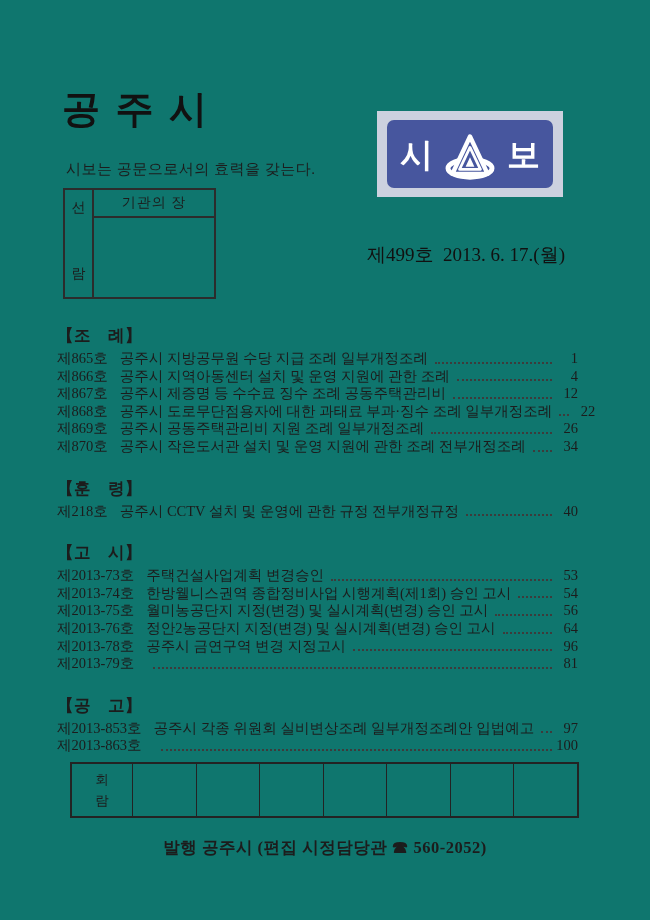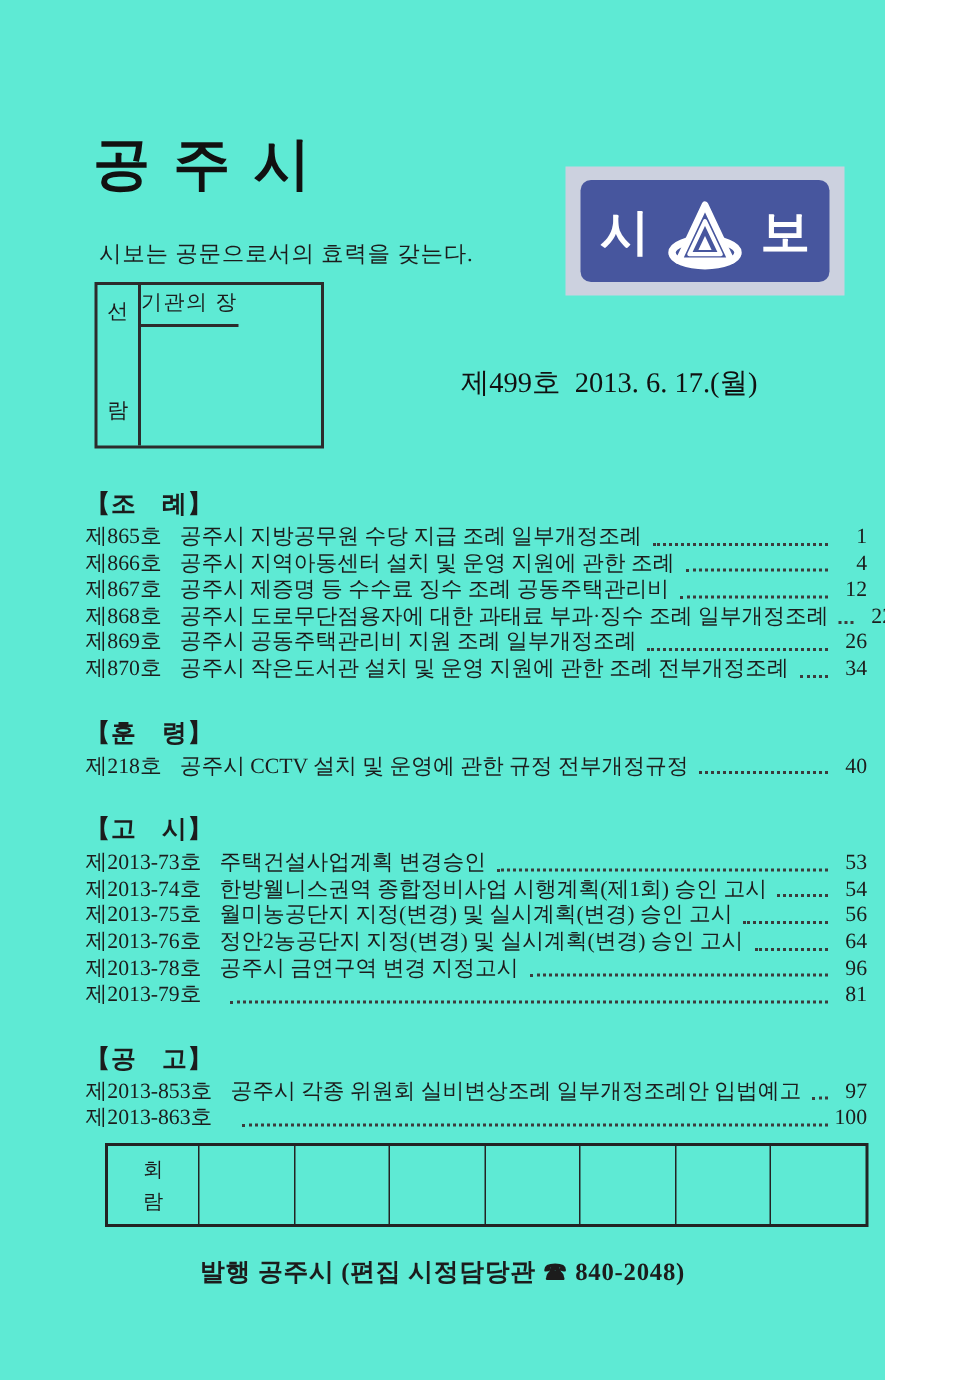--- a/index.html
+++ b/index.html
@@ -1,20 +1,20 @@
 <!DOCTYPE html>
 <html><head>
 <meta charset="utf-8">
 <style>
   * { box-sizing: border-box; }
   html,body { margin:0; padding:0; background:#ffffff; }
   .page {
     position: relative;
-    width: 590px; height: 920px;
-    background: #5eead4;
+    width: 650px; height: 920px;
+    background: #0f766e;
     font-family: "Liberation Serif", "DejaVu Serif", serif;
     color: #1c1c1c;
     overflow: hidden;
   }
   .doc-title {
     position: absolute; left: 62px; top: 84px;
     font-size: 38px; font-weight: 600; letter-spacing: 3px;
     white-space: pre; color: #111;
   }
   .doc-subtitle {
@@ -25,21 +25,21 @@
   .review-box {
     position: absolute; left: 63px; top: 188px;
     width: 153px; height: 111px;
     border: 2px solid #2c2c2c; display: flex;
   }
   .review-side {
     width: 29px; border-right: 2px solid #2c2c2c;
     display: flex; flex-direction: column; justify-content: space-between;
     align-items: center; padding: 9px 0 14px 0; font-size: 14px;
   }
-  .review-main { flex: 1; display: flex; flex-direction: row; gap: 24px; }
+  .review-main { flex: 1; display: flex; flex-direction: column; gap: 24px; }
   .review-main-header {
     height: 28px; border-bottom: 2px solid #2c2c2c;
     text-align: center; line-height: 26px; font-size: 14px; letter-spacing: 1px;
     white-space: pre;
   }
   .review-main-body { flex: 1; }
   
   .logo-frame {
     position: absolute; left: 377px; top: 111px;
     width: 186px; height: 86px;
@@ -241,15 +241,15 @@
     </div>
   <div class="circ-cell"></div>
       <div class="circ-cell"></div>
       <div class="circ-cell"></div>
       <div class="circ-cell"></div>
       <div class="circ-cell"></div>
       <div class="circ-cell"></div>
       <div class="circ-cell"></div>
     </div>
 
-  <div class="footer">발행 공주시 (편집 시정담당관 ☎ 840-2048)</div>
+  <div class="footer">발행 공주시 (편집 시정담당관 ☎ 560-2052)</div>
 
 </div>
 
 </body></html>

